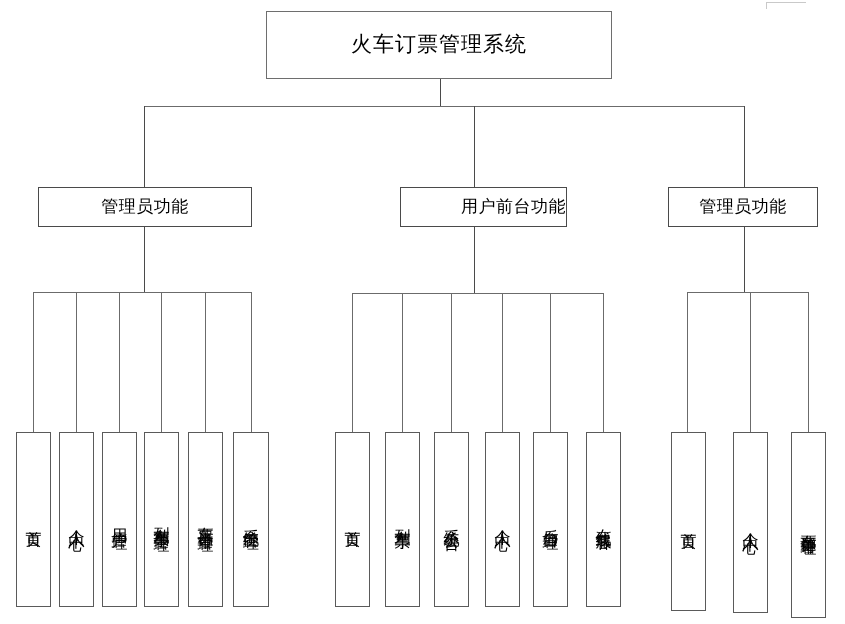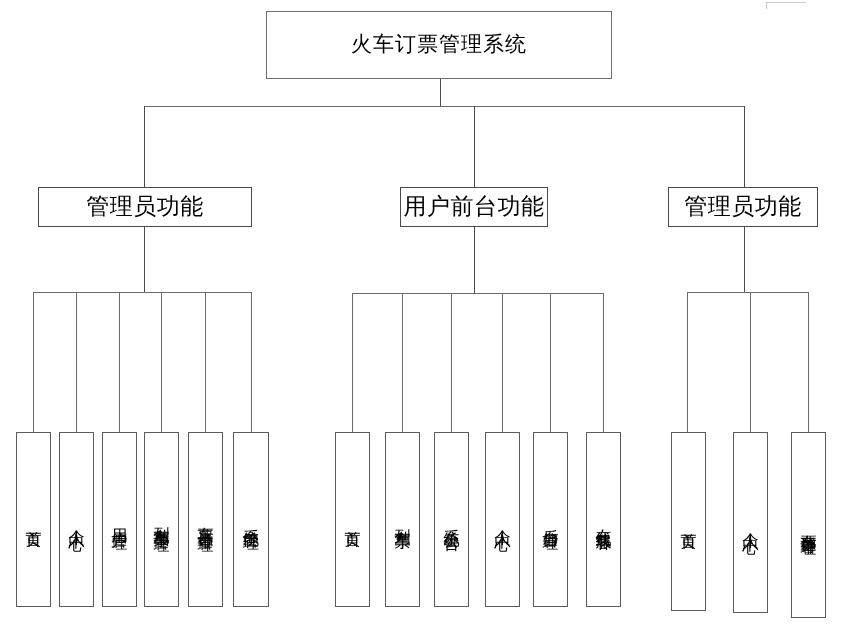--- a/index.html
+++ b/index.html
@@ -33,21 +33,21 @@
   
   .node.root {
     font-size: 21px;
     letter-spacing: 1px;
     border-color: #6e6e6e;
     text-align: right;
   }
 
   
   .node.level2 {
-    font-size: 23px;
+    font-size: 17px;
     letter-spacing: 0.5px;
     border-color: #4a4a4a;
   }
 
   
   .node.leaf {
     font-size: 16px;
     letter-spacing: 1px;
     border-color: #5a5a5a;
     align-items: center;
@@ -110,21 +110,21 @@
   <div class="hline soft" style="left:144px; top:106px; width:600px;"></div>
 
   <div class="vline" style="left:144px; top:106px; height:81px;"></div>
   <div class="vline" style="left:474px; top:106px; height:81px;"></div>
   <div class="vline" style="left:744px; top:106px; height:81px;"></div>
 
   <div class="node level2" style="left:38px; top:187px; width:214px; height:40px;">
     <span>管理员功能</span>
   </div>
 
-  <div class="node level2" style="left:400px; top:187px; width:148px; height:40px;">
+  <div class="node level2" style="left:400px; top:187px; width:167px; height:40px;justify-content:flex-end;">
     <span>用户前台功能</span>
   </div>
 
   <div class="node level2" style="left:668px; top:187px; width:150px; height:40px;">
     <span>管理员功能</span>
   </div>
 
   <div class="vline" style="left:144px; top:227px; height:65px;"></div>
   <div class="hline soft" style="left:33px; top:292px; width:219px;"></div>
 

